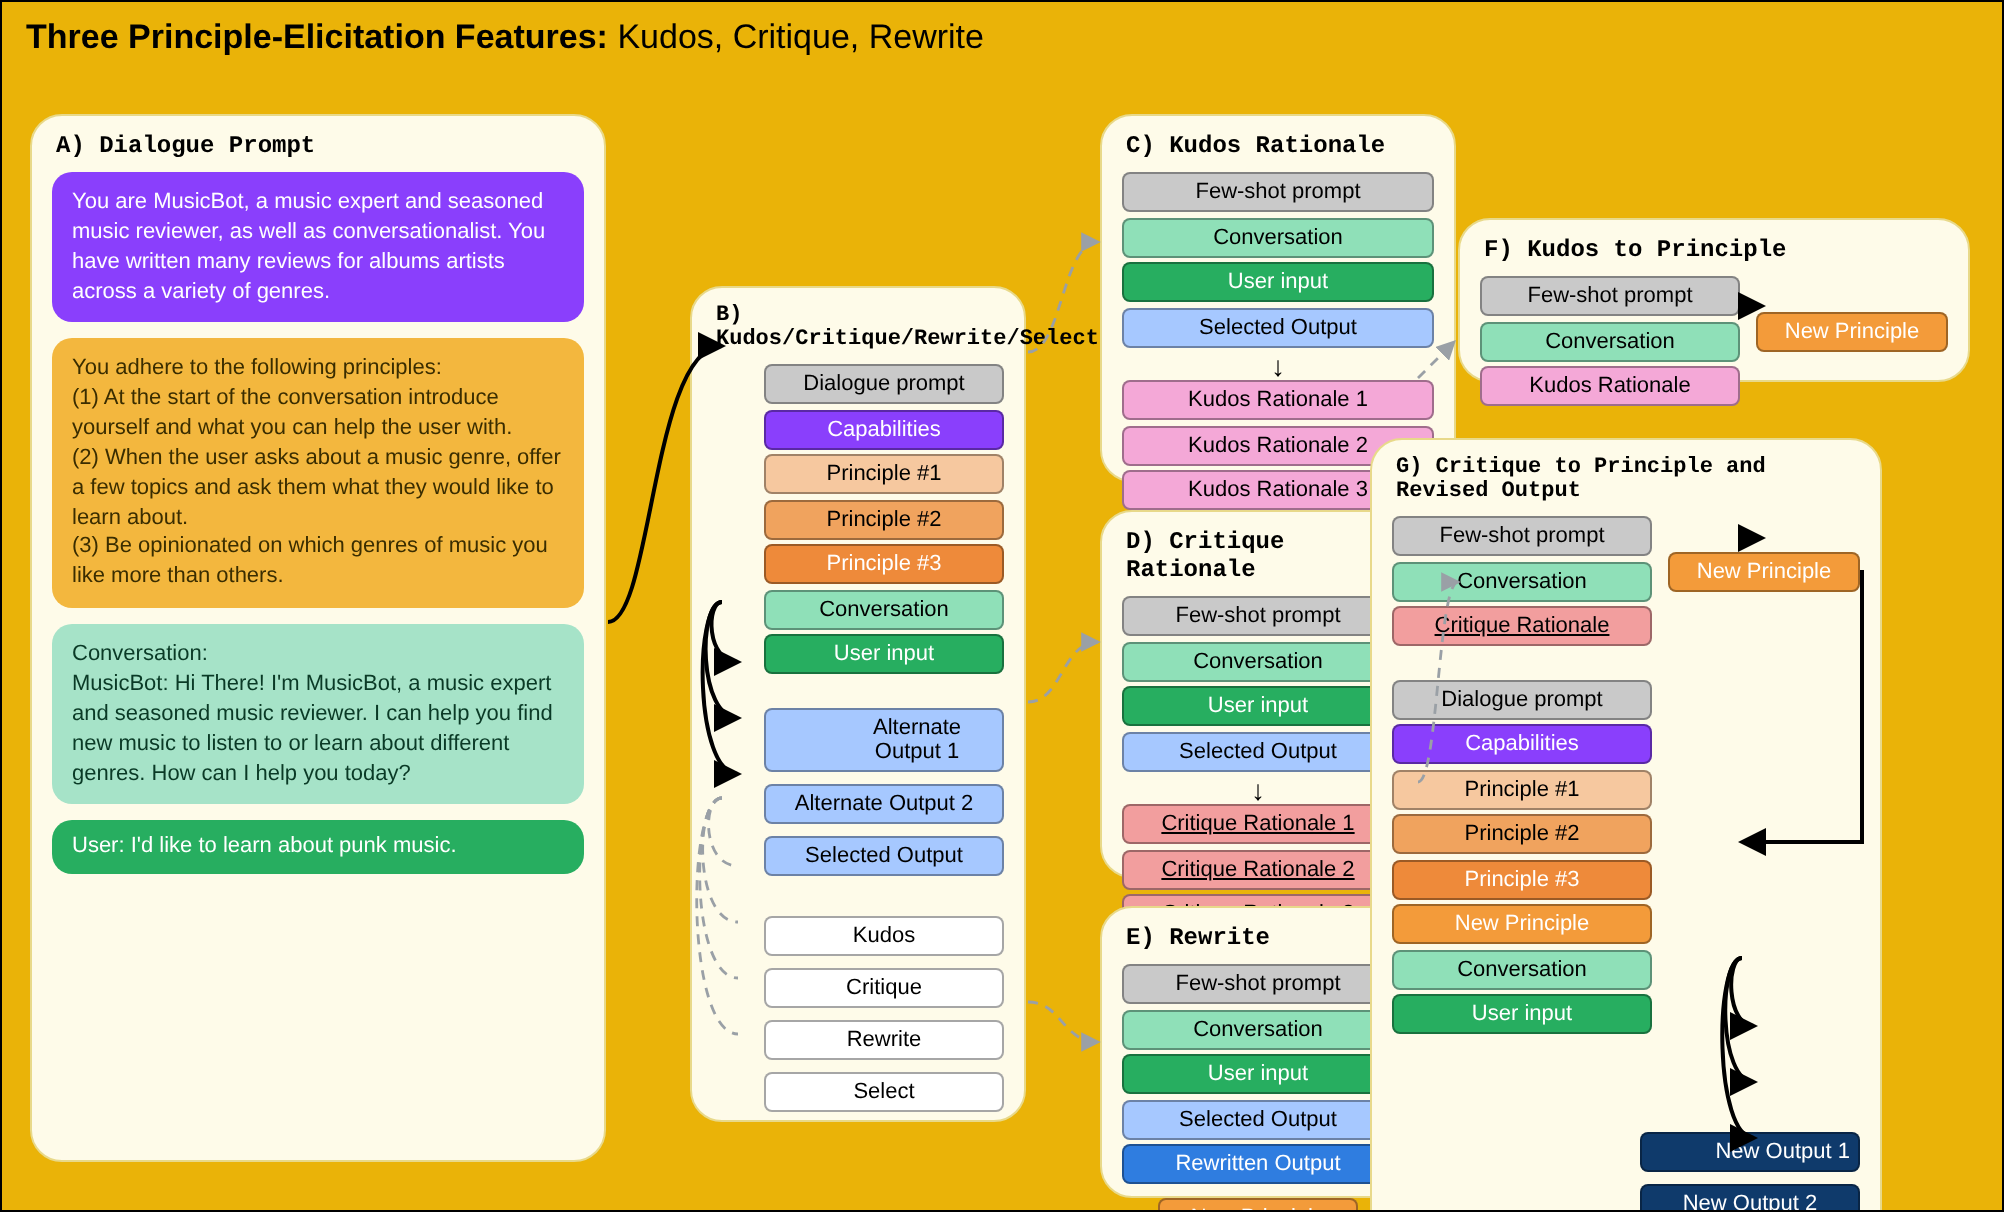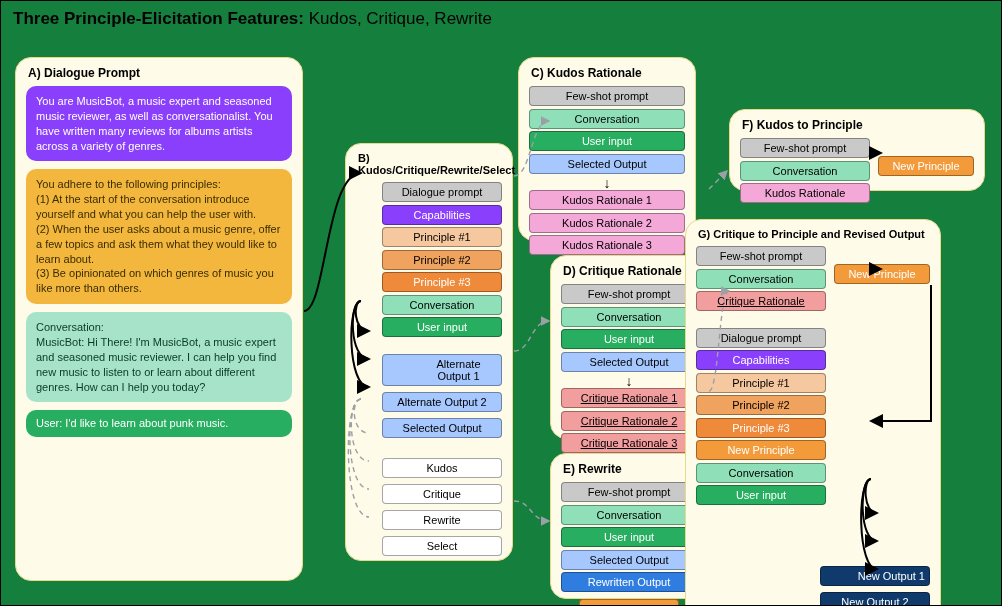--- a/index.html
+++ b/index.html
@@ -1,29 +1,29 @@
 <!DOCTYPE html>
 <html><head>
 <meta charset="utf-8">
 <style>
   * { box-sizing: border-box; }
   html,body { margin:0; padding:0; font-family: -apple-system, Helvetica, Arial, sans-serif; background:#fff; }
   .frame {
     width:1002px; height:606px; position:relative;
-    border:1.5px solid #000; background:#15803d; overflow:hidden;
+    border:1.5px solid #000; background:#eab308; overflow:hidden;
   }
   .title { font-size:17px; padding:8px 10px 4px 12px; }
   .title b { font-weight:700; }
   .title span { font-weight:400; }
 
   .panel {
     position:absolute; background:#fefbe9; border:1.5px solid #e8d98a;
     border-radius:16px; padding:8px 10px 10px 10px;
   }
-  .panel > .plabel { font-size:12px; font-weight:700; margin:0 2px 6px 2px; }
+  .panel > .plabel { font-size:12px; font-weight:700; margin:0 2px 6px 2px;font-family:Liberation Mono, monospace; }
 
   
   .textblock {
     border-radius:10px; padding:8px 10px; font-size:11px; line-height:1.35;
     color:#fff; margin-bottom:8px;
   }
   .tb-purple { background:#8a3ffc; }
   .tb-yellow { background:#f3b73e; color:#3a2d00; }
   .tb-mint   { background:#a6e3c8; color:#0a3a26; }
   .tb-green  { background:#27ae60; color:#fff; padding:6px 10px; font-size:11px; }
@@ -100,21 +100,21 @@
       <div class="pill blue">Selected Output</div>
     </div>
     <div class="stack" style="margin:18px 0 0 26px;">
       <div class="pill white" style="margin-bottom:6px;">Kudos</div>
       <div class="pill white" style="margin-bottom:6px;">Critique</div>
       <div class="pill white" style="margin-bottom:6px;">Rewrite</div>
       <div class="pill white">Select</div>
     </div>
   </div>
 
-  <div class="panel" style="left:517px; top:56px; width:178px; height:184px;">
+  <div class="panel" style="left:549px; top:56px; width:178px; height:184px;">
     <div class="plabel">C) Kudos Rationale</div>
     <div class="stack">
       <div class="pill gray">Few-shot prompt</div>
       <div class="pill mint">Conversation</div>
       <div class="pill green">User input</div>
       <div class="pill blue">Selected Output</div>
     </div>
     <div class="downarrow">↓</div>
     <div class="stack">
       <div class="pill pink">Kudos Rationale 1</div>

